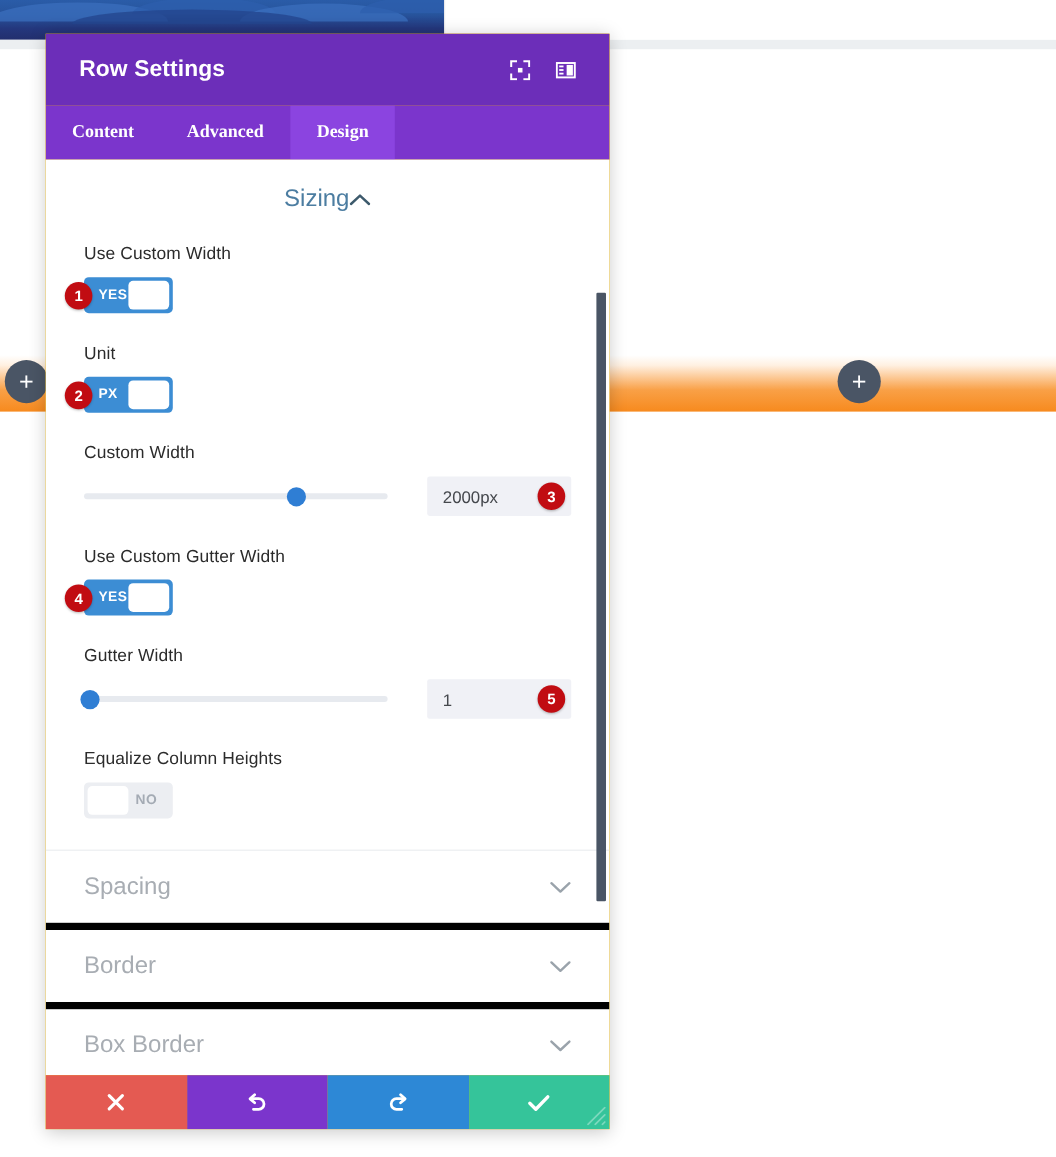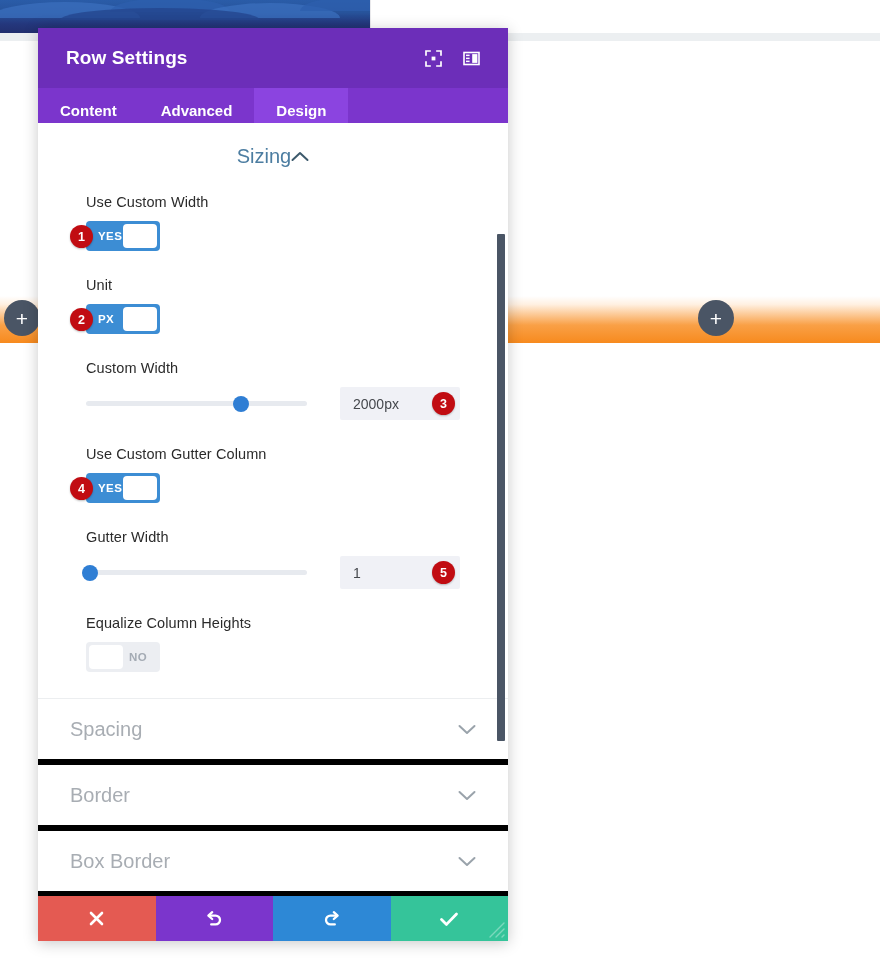--- a/index.html
+++ b/index.html
@@ -121,24 +121,25 @@
   }
   .hdr-icon {
     width: 30px; height: 30px;
     display: flex; align-items: center; justify-content: center;
     cursor: pointer;
     margin-left: 8px;
   }
   .hdr-icon svg { display: block; }
 
   .tabs {
-    height: 35px;
+    height: 45px;
     background: #7b35cc;
     display: flex;
     flex: 0 0 auto;
+    font-family: Liberation Serif, serif;
   }
   .tab {
     padding: 0 22px;
     height: 45px;
     display: flex;
     align-items: center;
     justify-content: center;
     color: #ffffff;
     font-size: 15px;
     font-weight: bold;
@@ -175,21 +176,21 @@
     cursor: pointer;
   }
   .section-title-open {
     font-size: 20px;
     color: #4c7da1;
     font-weight: 400;
   }
   .chev { color: #3d5a6c; display:flex; }
   .chev.grey { color: #9aa3ab; }
 
-  .field { padding: 0 48px; margin-top: 26px; }
+  .field { padding: 0 32px; margin-top: 26px; }
   .field-label {
     font-size: 14.5px;
     color: #2b2b2b;
     margin-bottom: 11px;
     letter-spacing: .1px;
   }
 
   
   .toggle {
     position: relative;
@@ -423,21 +424,21 @@
             <div class="handle" id="h-width" style="left: 70%;"></div>
           </div>
           <div style="position:relative;">
             <div class="value-box">2000px</div>
             <div class="badge" style="right:5px; top:5px;">3</div>
           </div>
         </div>
       </div>
 
       <div class="field">
-        <div class="field-label">Use Custom Gutter Column</div>
+        <div class="field-label">Use Custom Gutter Width</div>
         <div style="position:relative; width:74px;">
           <div class="badge" style="left:-16px; top:4px;">4</div>
           <div class="toggle on">
             <span class="tg-text">YES</span>
             <span class="knob"></span>
           </div>
         </div>
       </div>
 
       <div class="field">

